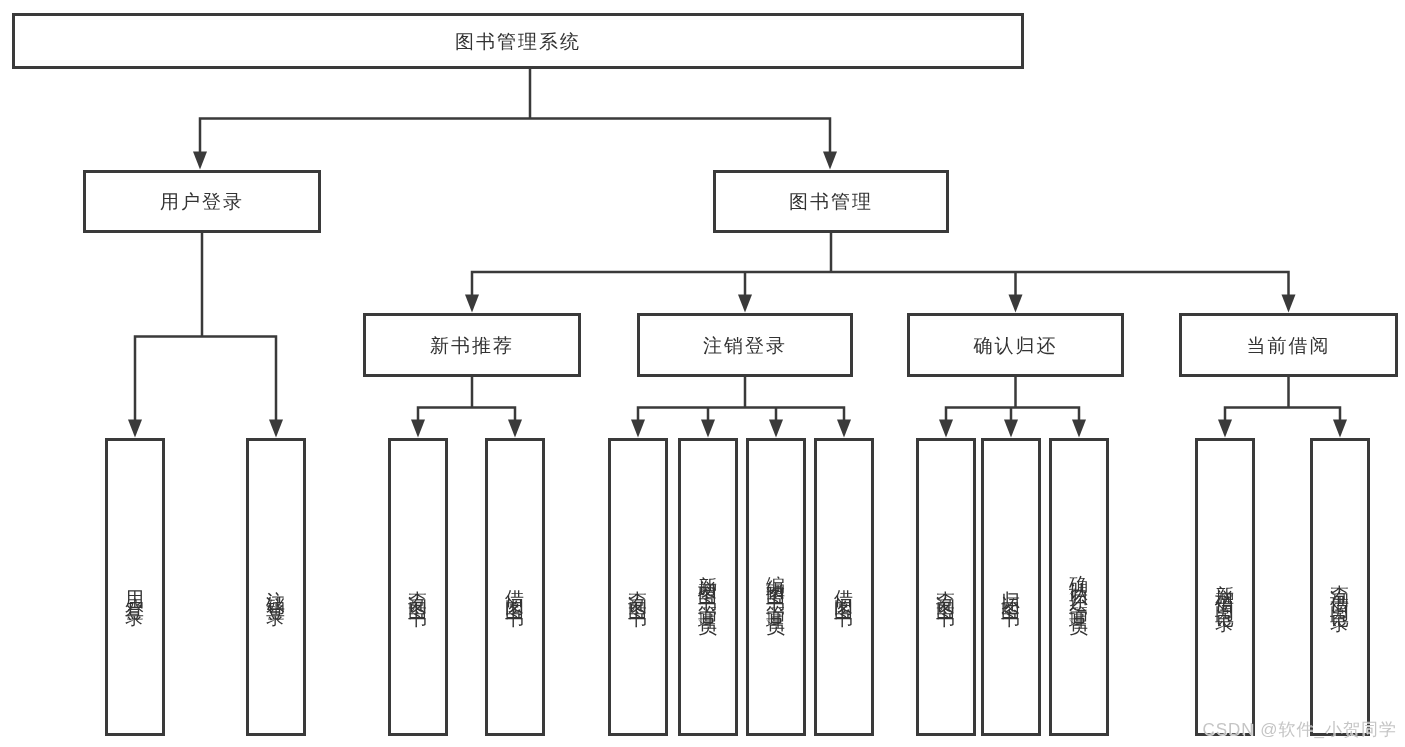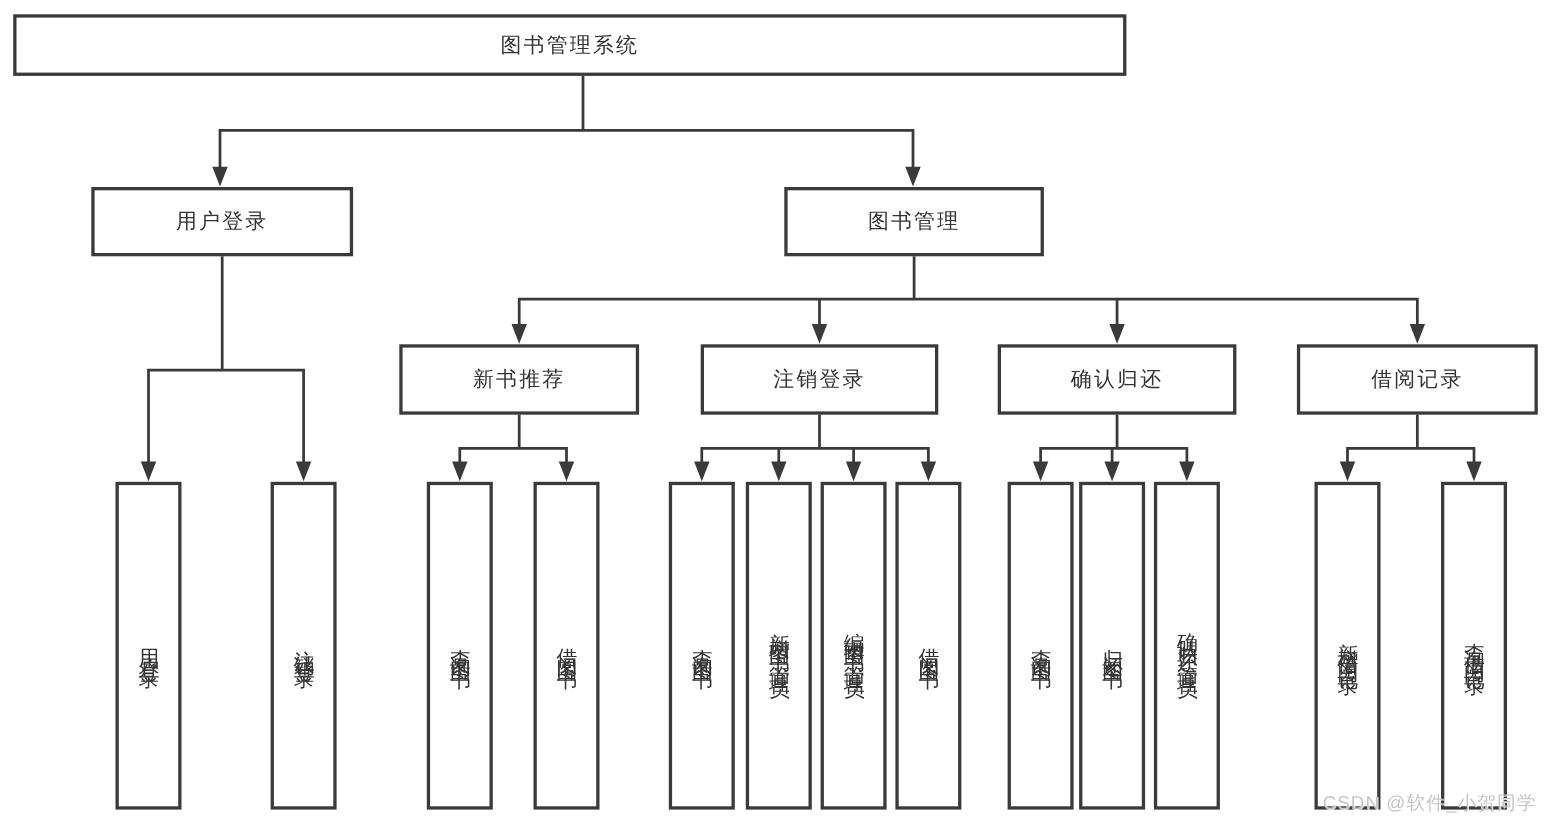--- a/index.html
+++ b/index.html
@@ -99,21 +99,21 @@
   </svg>
 
   <div class="node" style="left:12px;top:13px;width:1012px;height:56px">图书管理系统</div>
 
   <div class="node" style="left:83px;top:170px;width:238px;height:63px">用户登录</div>
   <div class="node" style="left:713px;top:170px;width:236px;height:63px">图书管理</div>
 
   <div class="node" style="left:363px;top:313px;width:218px;height:64px">新书推荐</div>
   <div class="node" style="left:637px;top:313px;width:216px;height:64px">注销登录</div>
   <div class="node" style="left:907px;top:313px;width:217px;height:64px">确认归还</div>
-  <div class="node" style="left:1179px;top:313px;width:219px;height:64px">借阅记录</div>
+  <div class="node" style="left:1179px;top:313px;width:219px;height:64px">当前借阅</div>
 
   <div class="node vnode" style="left:105px;top:438px;width:60px;height:298px">用户登录</div>
   <div class="node vnode" style="left:246px;top:438px;width:60px;height:298px">注销登录</div>
 
   <div class="node vnode" style="left:388px;top:438px;width:60px;height:298px">查询图书</div>
   <div class="node vnode" style="left:485px;top:438px;width:60px;height:298px">借阅图书</div>
 
   <div class="node vnode" style="left:608px;top:438px;width:60px;height:298px">查询图书</div>
   <div class="node vnode" style="left:678px;top:438px;width:60px;height:298px">新增图书（管理员）</div>
   <div class="node vnode" style="left:746px;top:438px;width:60px;height:298px">编辑图书（管理员）</div>

